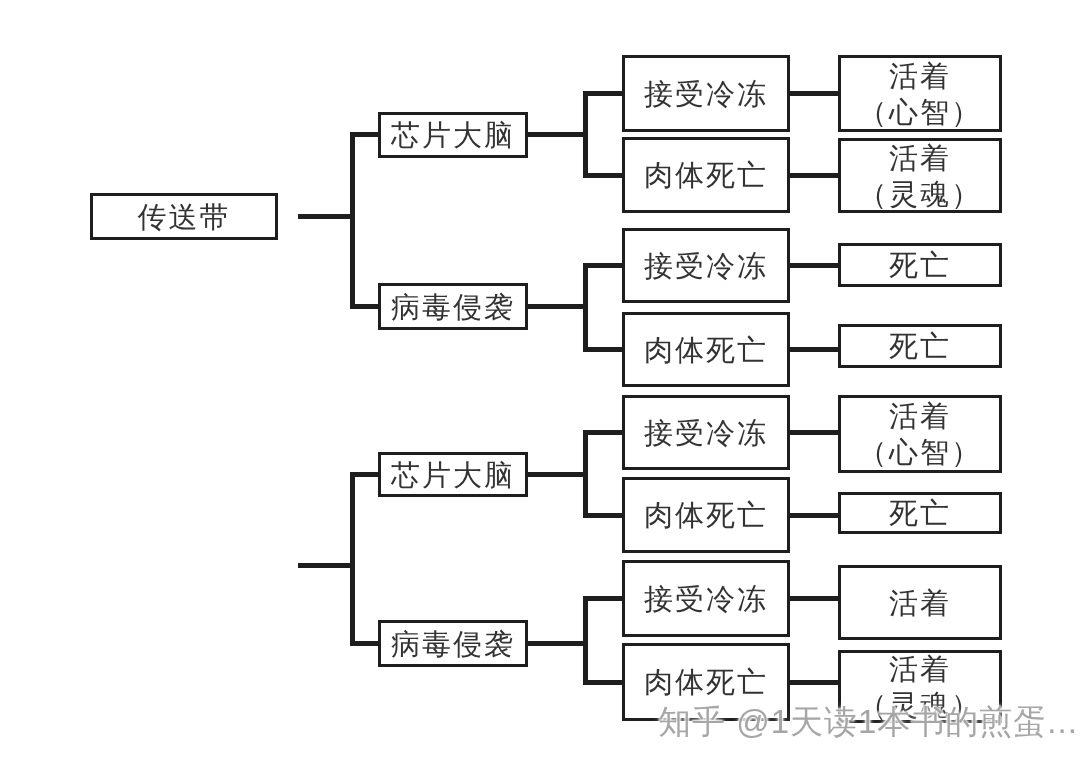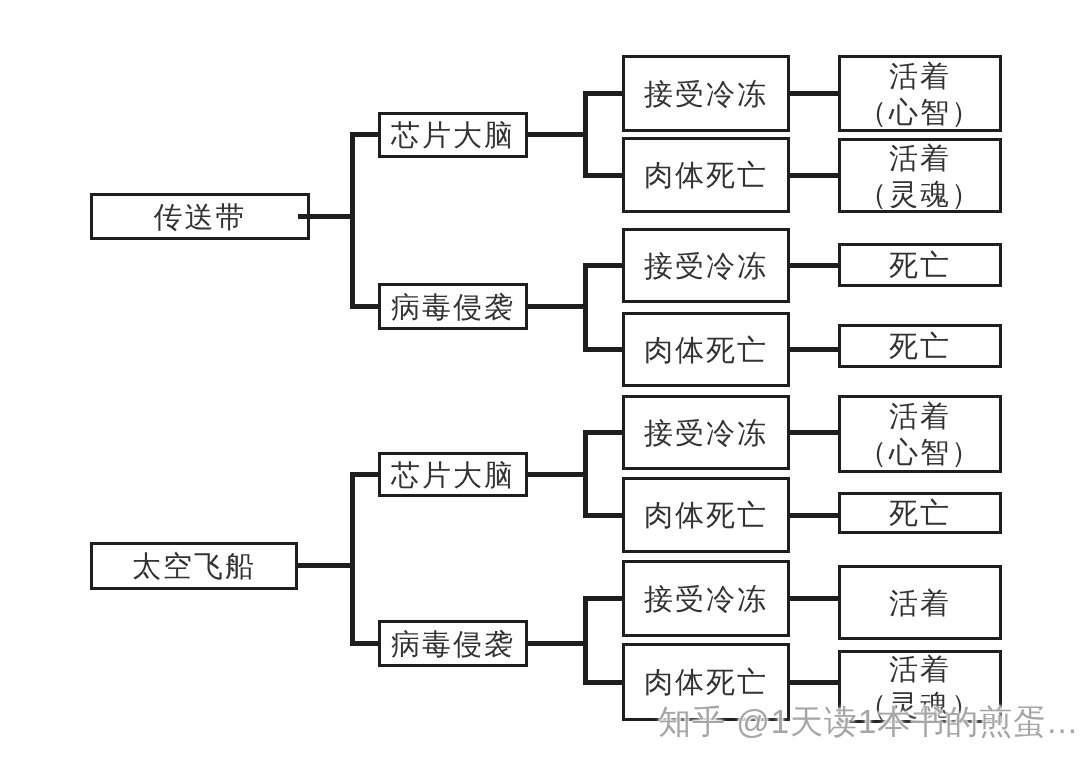--- a/index.html
+++ b/index.html
@@ -43,25 +43,22 @@
     color:rgba(158,158,158,0.92);
     text-shadow:0 0 3px #ffffff,0 0 6px #ffffff,1px 1px 2px #ffffff,-1px -1px 2px #ffffff;
     white-space:nowrap;
   }
 </style>
 </head>
 <body>
 
 <div id="canvas">
 
-  <div class="box" style="left:90px;top:193px;width:220px;height:47px">
+  <div class="box" style="left:90px;top:193px;width:188px;height:47px">
     <span class="lbl">传送带</span>
-  </div>
-  <div class="box" style="left:90px;top:542px;width:208px;height:48px">
-    <span class="lbl">太空飞船</span>
   </div>
 
   <div class="box" style="left:378px;top:112px;width:150px;height:46px">
     <span class="lbl">芯片大脑</span>
   </div>
   <div class="box" style="left:378px;top:283px;width:150px;height:47px">
     <span class="lbl">病毒侵袭</span>
   </div>
   <div class="box" style="left:378px;top:452px;width:150px;height:45px">
     <span class="lbl">芯片大脑</span>

